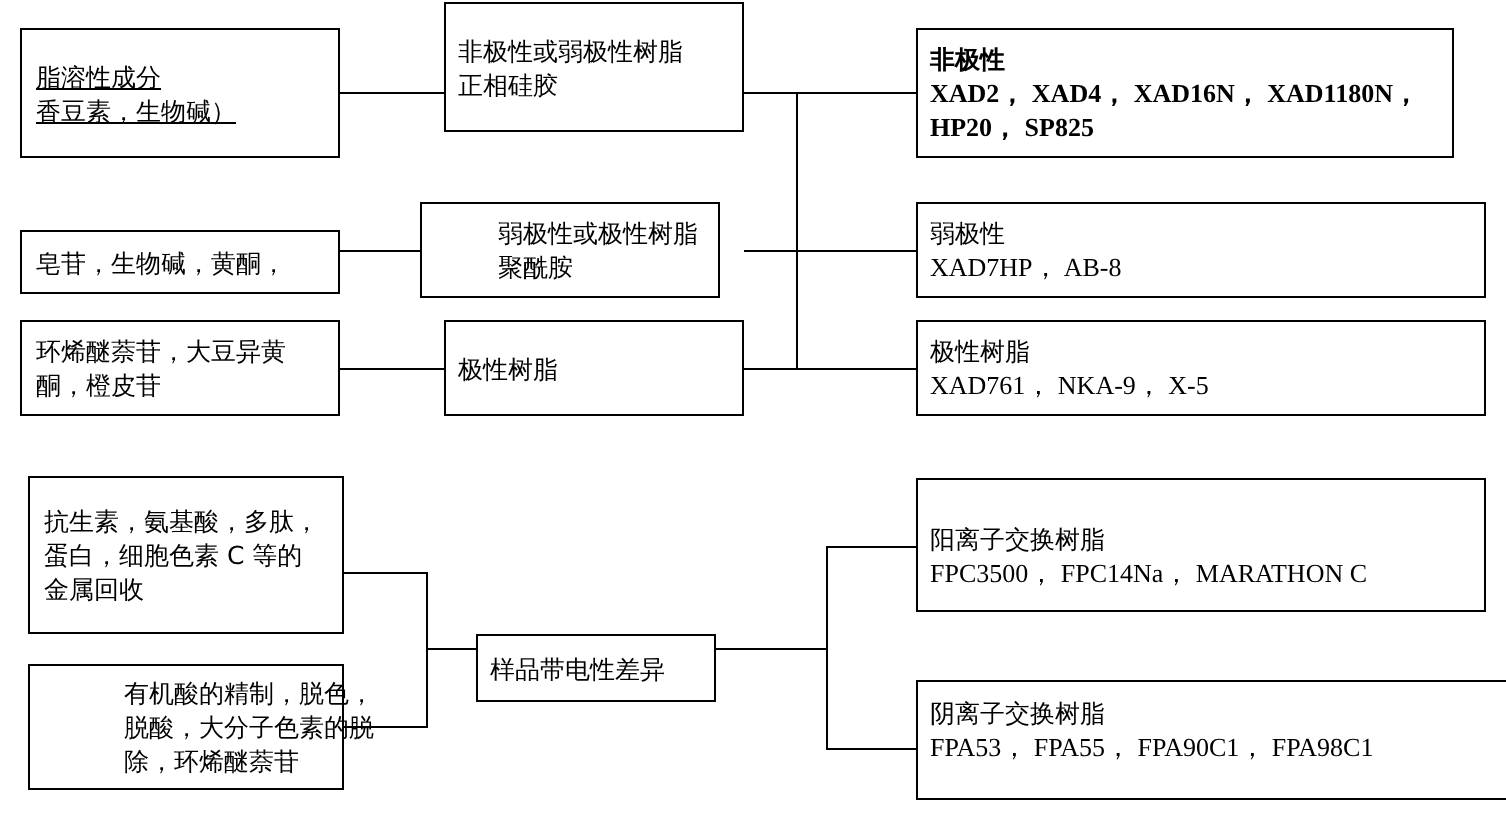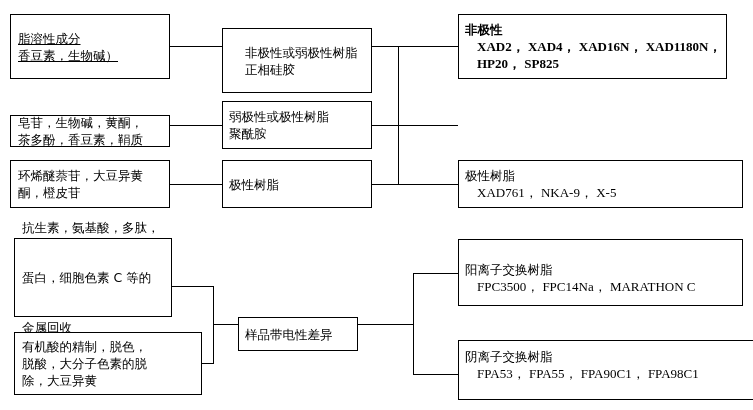--- a/index.html
+++ b/index.html
@@ -31,60 +31,62 @@
     font-family:"DejaVu Sans","Liberation Sans",sans-serif;
     font-size:12.5px;
     line-height:17px;
     letter-spacing:0px;
   }
   
   .lat{
     font-family:"Liberation Serif","DejaVu Serif",serif;
     font-size:13px;
     line-height:17px;
-    margin-left:12px;
   }
   .pad{padding:0 7px;}
   .pad2{padding:0 6px;}
 
   
   .h{position:absolute;height:0;border-top:1px solid #000;z-index:1;}
   .v{position:absolute;width:0;border-left:1px solid #000;z-index:1;}
 </style>
 </head>
 <body>
 
 <div id="canvas">
 
   <div class="box" style="left:10px;top:14px;width:160px;height:65px;text-decoration:underline;">
     <span class="ln cn pad">脂溶性成分</span>
     <span class="ln cn pad">香豆素，生物碱）</span>
   </div>
 
-  <div class="box" style="left:222px;top:28px;width:150px;height:65px;padding-left:16px;">
+  <div class="box" style="left:222px;top:1px;width:150px;height:65px;">
     <span class="ln cn pad2">非极性或弱极性树脂</span>
     <span class="ln cn pad2">正相硅胶</span>
   </div>
 
   <div class="box" style="left:458px;top:14px;width:269px;height:65px;font-weight:bold;">
     <span class="ln cn pad2">非极性</span>
     <span class="ln lat pad2">XAD2， XAD4， XAD16N， XAD1180N，</span>
     <span class="ln lat pad2">HP20， SP825</span>
   </div>
 
   <div class="box" style="left:10px;top:115px;width:160px;height:32px;">
     <span class="ln cn pad">皂苷，生物碱，黄酮，</span>
-    <span class="ln cn pad">茶多酚，香豆素，鞙质</span>
   </div>
 
-  <div class="box" style="left:222px;top:101px;width:150px;height:48px;">
+  <div class="box" style="left:210px;top:101px;width:150px;height:48px;padding-left:32px;">
     <span class="ln cn pad2">弱极性或极性树脂</span>
     <span class="ln cn pad2">聚酰胺</span>
   </div>
 
+  <div class="box" style="left:458px;top:101px;width:285px;height:48px;">
+    <span class="ln cn pad2">弱极性</span>
+    <span class="ln lat pad2">XAD7HP， AB-8</span>
+  </div>
 
   <div class="box" style="left:10px;top:160px;width:160px;height:48px;">
     <span class="ln cn pad">环烯醚萘苷，大豆异黄</span>
     <span class="ln cn pad">酮，橙皮苷</span>
   </div>
 
   <div class="box" style="left:222px;top:160px;width:150px;height:48px;">
     <span class="ln cn pad2">极性树脂</span>
   </div>
 
@@ -100,30 +102,30 @@
   <div class="h" style="left:372px;top:46px;width:27px;"></div>
   <div class="h" style="left:372px;top:125px;width:27px;"></div>
   <div class="h" style="left:372px;top:184px;width:27px;"></div>
 
   <div class="v" style="left:398px;top:46px;height:138px;"></div>
 
   <div class="h" style="left:398px;top:46px;width:60px;"></div>
   <div class="h" style="left:398px;top:125px;width:60px;"></div>
   <div class="h" style="left:398px;top:184px;width:60px;"></div>
 
-  <div class="box" style="left:14px;top:238px;width:158px;height:79px;gap:33px;">
+  <div class="box" style="left:14px;top:238px;width:158px;height:79px;">
     <span class="ln cn pad">抗生素，氨基酸，多肽，</span>
     <span class="ln cn pad">蛋白，细胞色素 C 等的</span>
     <span class="ln cn pad">金属回收</span>
   </div>
 
-  <div class="box" style="left:14px;top:332px;width:188px;height:63px;">
+  <div class="box" style="left:14px;top:332px;width:158px;height:63px;padding-left:40px;">
     <span class="ln cn pad">有机酸的精制，脱色，</span>
     <span class="ln cn pad">脱酸，大分子色素的脱</span>
-    <span class="ln cn pad">除，大豆异黄</span>
+    <span class="ln cn pad">除，环烯醚萘苷</span>
   </div>
 
   <div class="h" style="left:172px;top:286px;width:42px;"></div>
   <div class="h" style="left:172px;top:363px;width:42px;"></div>
   <div class="v" style="left:213px;top:286px;height:78px;"></div>
   <div class="h" style="left:213px;top:324px;width:25px;"></div>
 
   <div class="box" style="left:238px;top:317px;width:120px;height:34px;justify-content:center;">
     <span class="ln cn pad2">样品带电性差异</span>
   </div>

